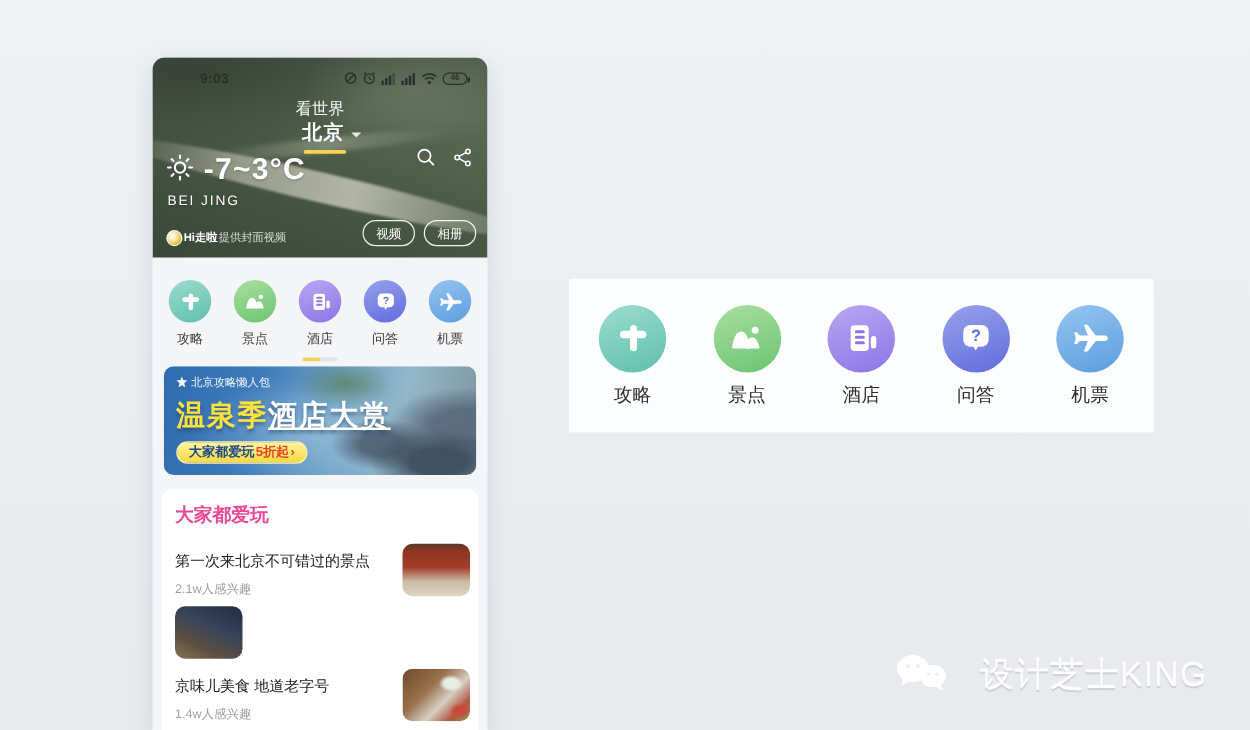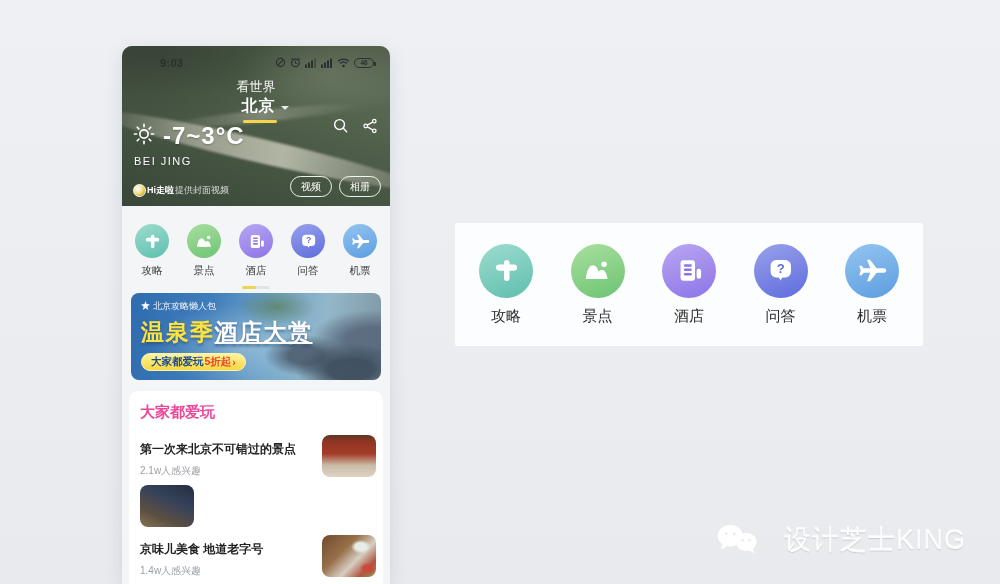--- a/index.html
+++ b/index.html
@@ -113,21 +113,21 @@
 
   
   .list-card {
     position:absolute; left:7px; right:7px; top:345px; bottom:0;
     background:#ffffff; border-radius:10px 10px 0 0; padding:12px 7px 0 11px;
   }
   .section-title { font-size:15px; font-weight:bold; color:#ec4899; }
   .list-rows { margin-top:13px; }
   .list-row { display:flex; justify-content:space-between; align-items:flex-start; margin-bottom:8px; height:42px; cursor:pointer; }
   .row-text { padding-top:6px; }
-  .row-title { font-size:12px; font-weight:bold; color:#222; max-width:185px; white-space:nowrap; }
+  .row-title { font-size:12px; font-weight:normal; color:#222; max-width:185px; white-space:nowrap; }
   .row-meta { margin-top:6px; font-size:10px; color:#9b9fa5; }
   .thumb { width:54px; height:42px; border-radius:8px; flex-shrink:0; }
   .thumb-1 { background:linear-gradient(180deg,#5a3627 0%,#8f3423 14%,#a43d28 45%,#c9bba6 72%,#ded4c3 100%); }
   .thumb-2 { background:linear-gradient(205deg,#232d40 0%,#36425a 38%,#5c4f42 72%,#8a7354 100%); }
   .thumb-3 { background:radial-gradient(16px 11px at 72% 28%, #e6ede4 35%, transparent 62%),
              radial-gradient(14px 10px at 85% 80%, #c84a3c 30%, transparent 60%),
              linear-gradient(135deg,#6e4b2e 0%,#98704a 38%,#d6cec3 62%,#b2553f 82%,#899c58 100%); }
 
   
   .big-panel {

